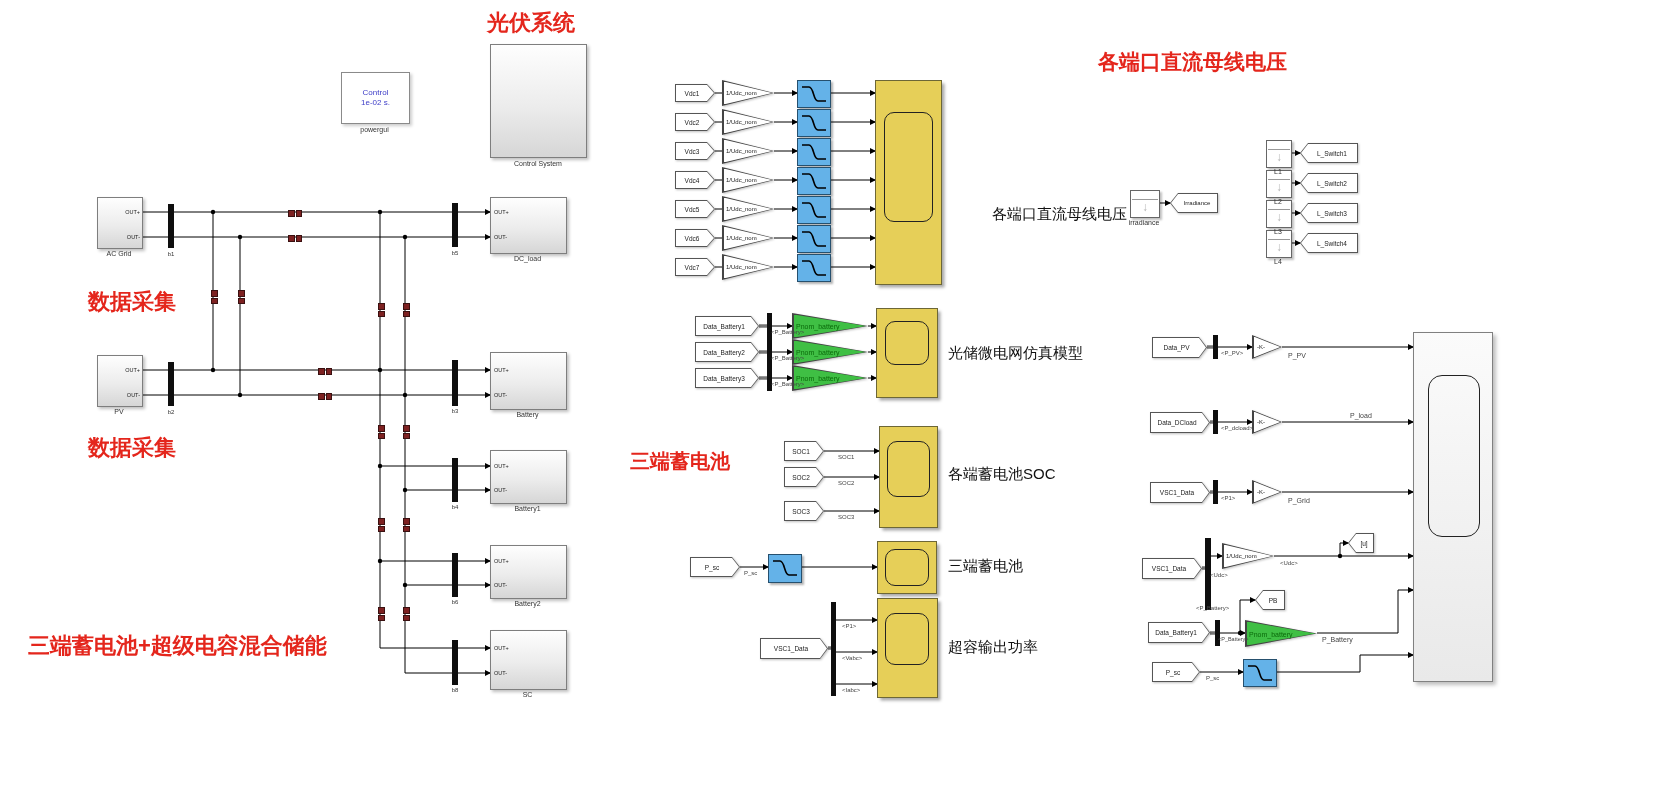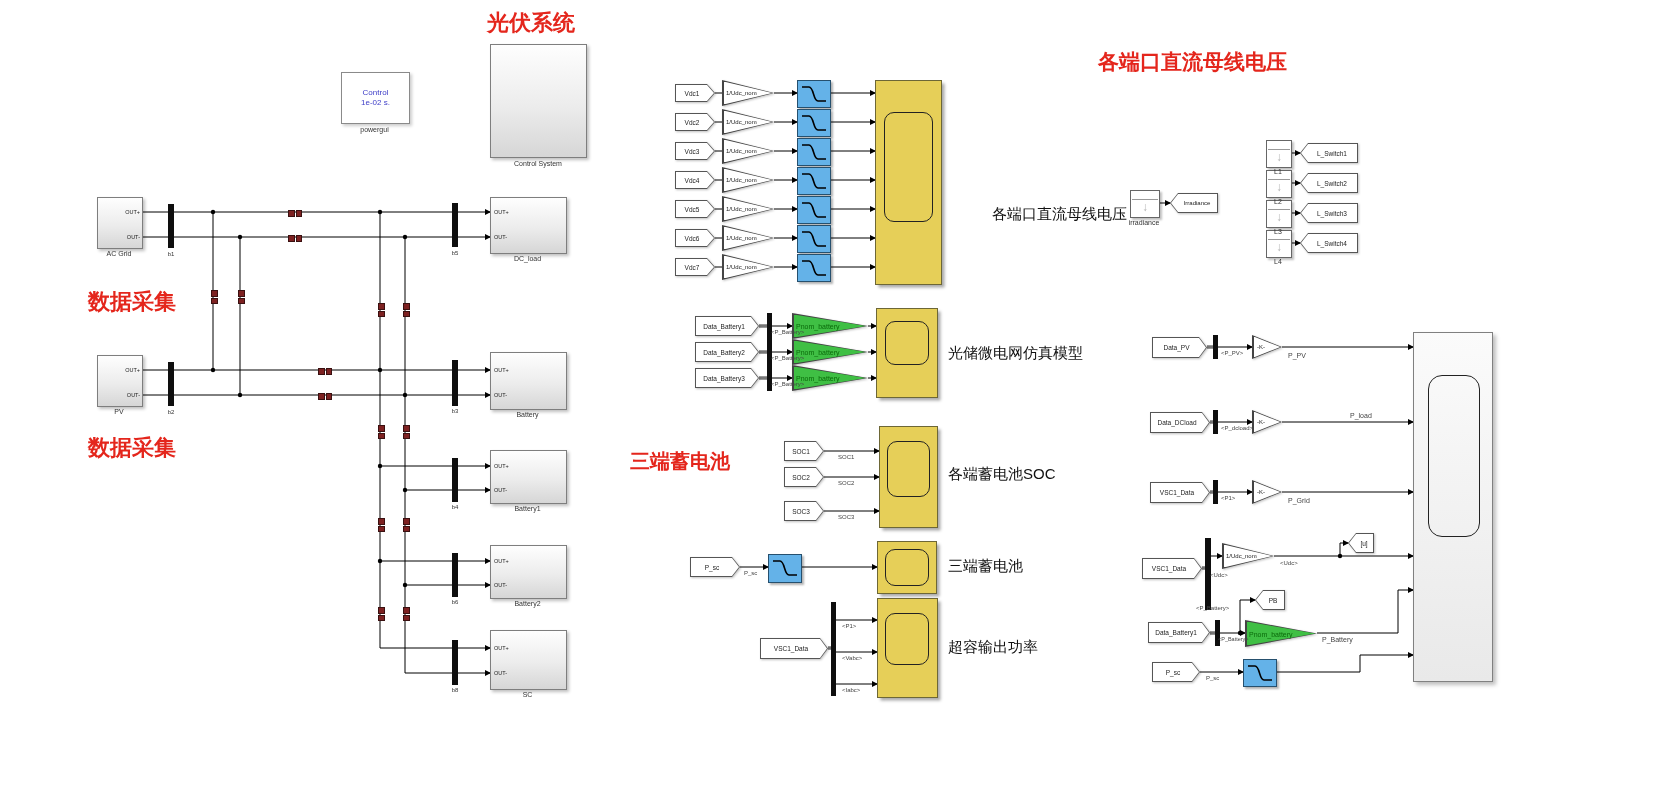--- a/index.html
+++ b/index.html
@@ -183,20 +183,21 @@
         <circle cx="405" cy="585" r="2.2"></circle>
     <circle cx="1340" cy="556" r="2.2"></circle>
         <circle cx="1240" cy="633" r="2.2"></circle>
   </g>
 </svg>
 
 <div class="ann-red" style="left:487px;top:8px;">光伏系统</div>
 <div class="ann-red" style="left:1098px;top:48px;font-size:21px;">各端口直流母线电压</div>
 <div class="ann-red" style="left:88px;top:287px;">数据采集</div>
 <div class="ann-red" style="left:88px;top:433px;">数据采集</div>
+<div class="ann-red" style="left:28px;top:631px;">三端蓄电池+超级电容混合储能</div>
 <div class="ann-red" style="left:630px;top:448px;font-size:20px;">三端蓄电池</div>
 <div class="ann-black" style="left:992px;top:205px;">各端口直流母线电压</div>
 <div class="ann-black" style="left:948px;top:344px;">光储微电网仿真模型</div>
 <div class="ann-black" style="left:948px;top:465px;">各端蓄电池SOC</div>
 <div class="ann-black" style="left:948px;top:557px;">三端蓄电池</div>
 <div class="ann-black" style="left:948px;top:638px;">超容输出功率</div>
 
 <div class="white-blk" style="left:341px;top:72px;width:67px;height:50px;">
   <div class="powergui-text">
     <span>Control</span>

